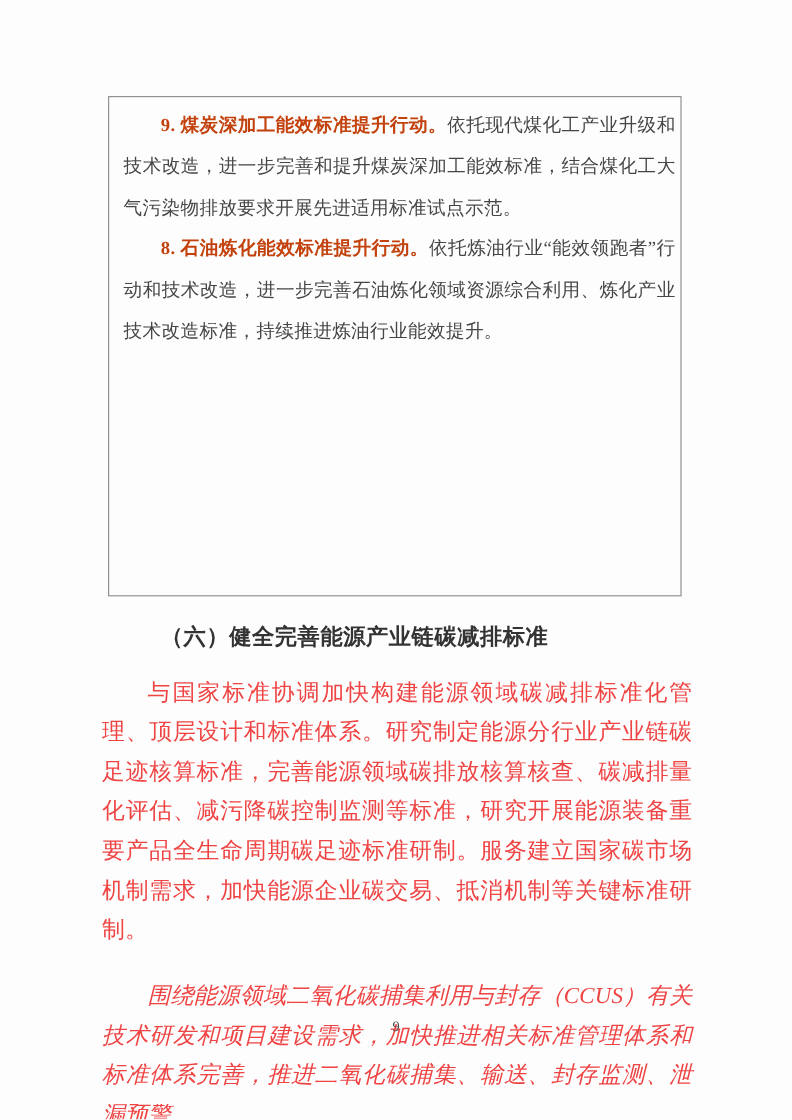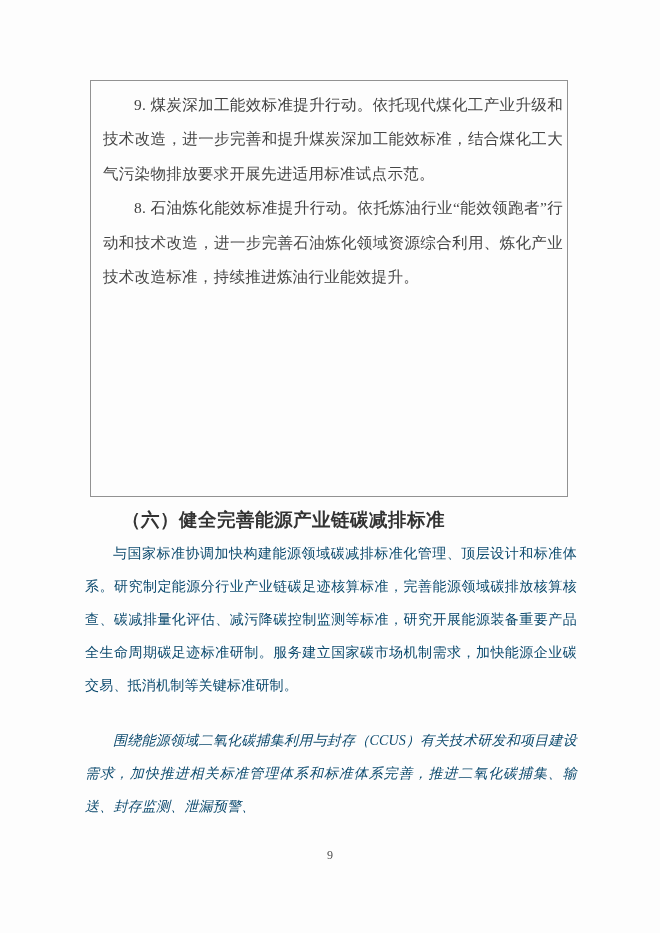--- a/index.html
+++ b/index.html
@@ -30,47 +30,47 @@
   .action-box p {
     margin: 0;
     font-size: 15.5px;
     line-height: 34.4px;
     letter-spacing: 0.3px;
     text-align: justify;
     text-indent: 2em;
     color: #464646;
   }
   .action-box p .lead {
-    font-weight: normal;
-    color: #404040;
+    font-weight: bold;
+    color: #c2410c;
   }
   .section-area {
     position: absolute;
     left: 85px;
     top: 497px;
     width: 492px;
   }
   .section-heading {
-    margin: 0;
+    margin: 12px;
     padding-top: 7px;
     font-size: 18.5px;
     font-weight: bold;
     line-height: 33px;
     letter-spacing: 0.5px;
     text-indent: 2em;
     color: #333333;
   }
   .section-para {
     margin: 0;
-    font-size: 14px;
+    font-size: 19px;
     line-height: 33px;
     letter-spacing: 0.2px;
     text-align: justify;
     text-indent: 2em;
-    color: #0c4a6e;
+    color: #ef4444;
   }
   .section-para.second {
     margin-top: 22px;
     font-style: italic;
   }
   .page-number {
     position: absolute;
     left: 0;
     top: 848px;
     width: 660px;

